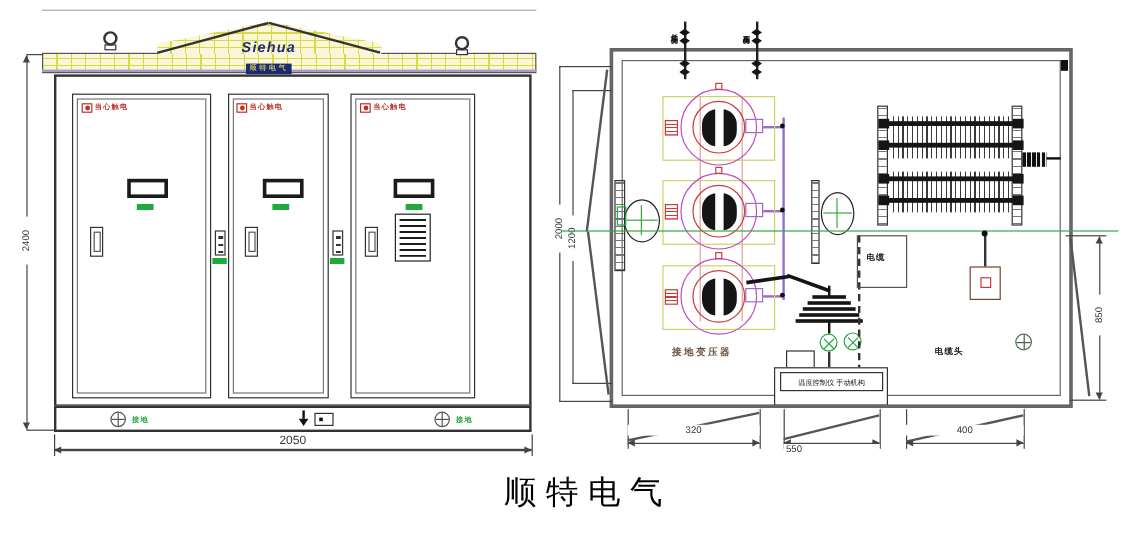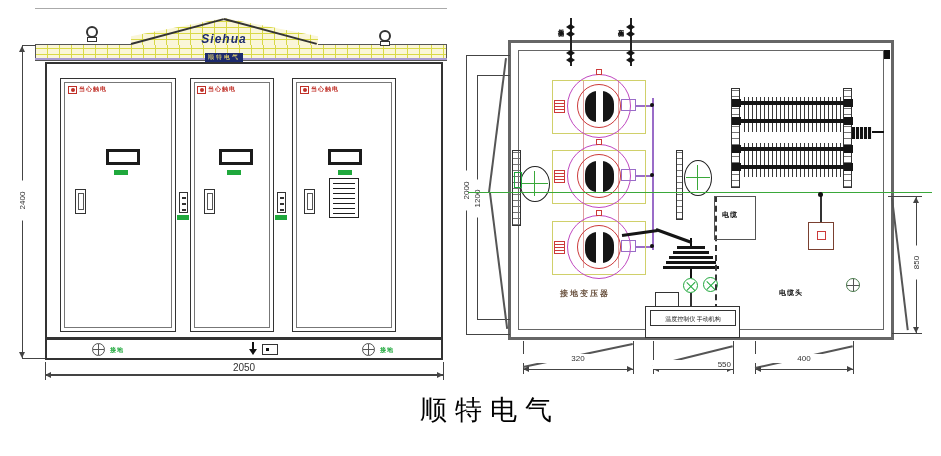--- a/index.html
+++ b/index.html
@@ -356,21 +356,21 @@
       <div class="hl" style="left:523px;top:369px;width:110px;"></div>
       <div class="hl" style="left:653px;top:369px;width:80px;"></div>
       <div class="hl" style="left:755px;top:369px;width:98px;"></div>
       <div class="ar" style="left:523px;top:366px;border-width:3px 6px 3px 0;border-color:transparent #444 transparent transparent;"></div>
       <div class="ar" style="left:627px;top:366px;border-width:3px 0 3px 6px;border-color:transparent transparent transparent #444;"></div>
       <div class="ar" style="left:653px;top:366px;border-width:3px 6px 3px 0;border-color:transparent #444 transparent transparent;"></div>
       <div class="ar" style="left:727px;top:366px;border-width:3px 0 3px 6px;border-color:transparent transparent transparent #444;"></div>
       <div class="ar" style="left:755px;top:366px;border-width:3px 6px 3px 0;border-color:transparent #444 transparent transparent;"></div>
       <div class="ar" style="left:847px;top:366px;border-width:3px 0 3px 6px;border-color:transparent transparent transparent #444;"></div>
       <div class="dimnum abs" style="left:523px;top:354px;width:110px;text-align:center;">320</div>
-      <div class="dimnum abs" style="left:653px;top:360px;width:80px;text-align:right;">550</div>
+      <div class="dimnum abs" style="left:653px;top:370px;width:80px;text-align:left;">550</div>
       <div class="dimnum abs" style="left:755px;top:354px;width:98px;text-align:center;">400</div>
     </div>
 
     <div>
       <div class="hl" style="left:888px;top:196px;width:34px;"></div>
       <div class="hl" style="left:892px;top:333px;width:30px;"></div>
       <div class="vl" style="left:916px;top:197px;height:136px;"></div>
       <div class="ar" style="left:913px;top:197px;border-width:0 3px 6px 3px;border-color:transparent transparent #444 transparent;"></div>
       <div class="ar" style="left:913px;top:327px;border-width:6px 3px 0 3px;border-color:#444 transparent transparent transparent;"></div>
       <div class="diagln" style="left:891px;top:198px;height:133px;transform:rotate(-6.8deg);"></div>

